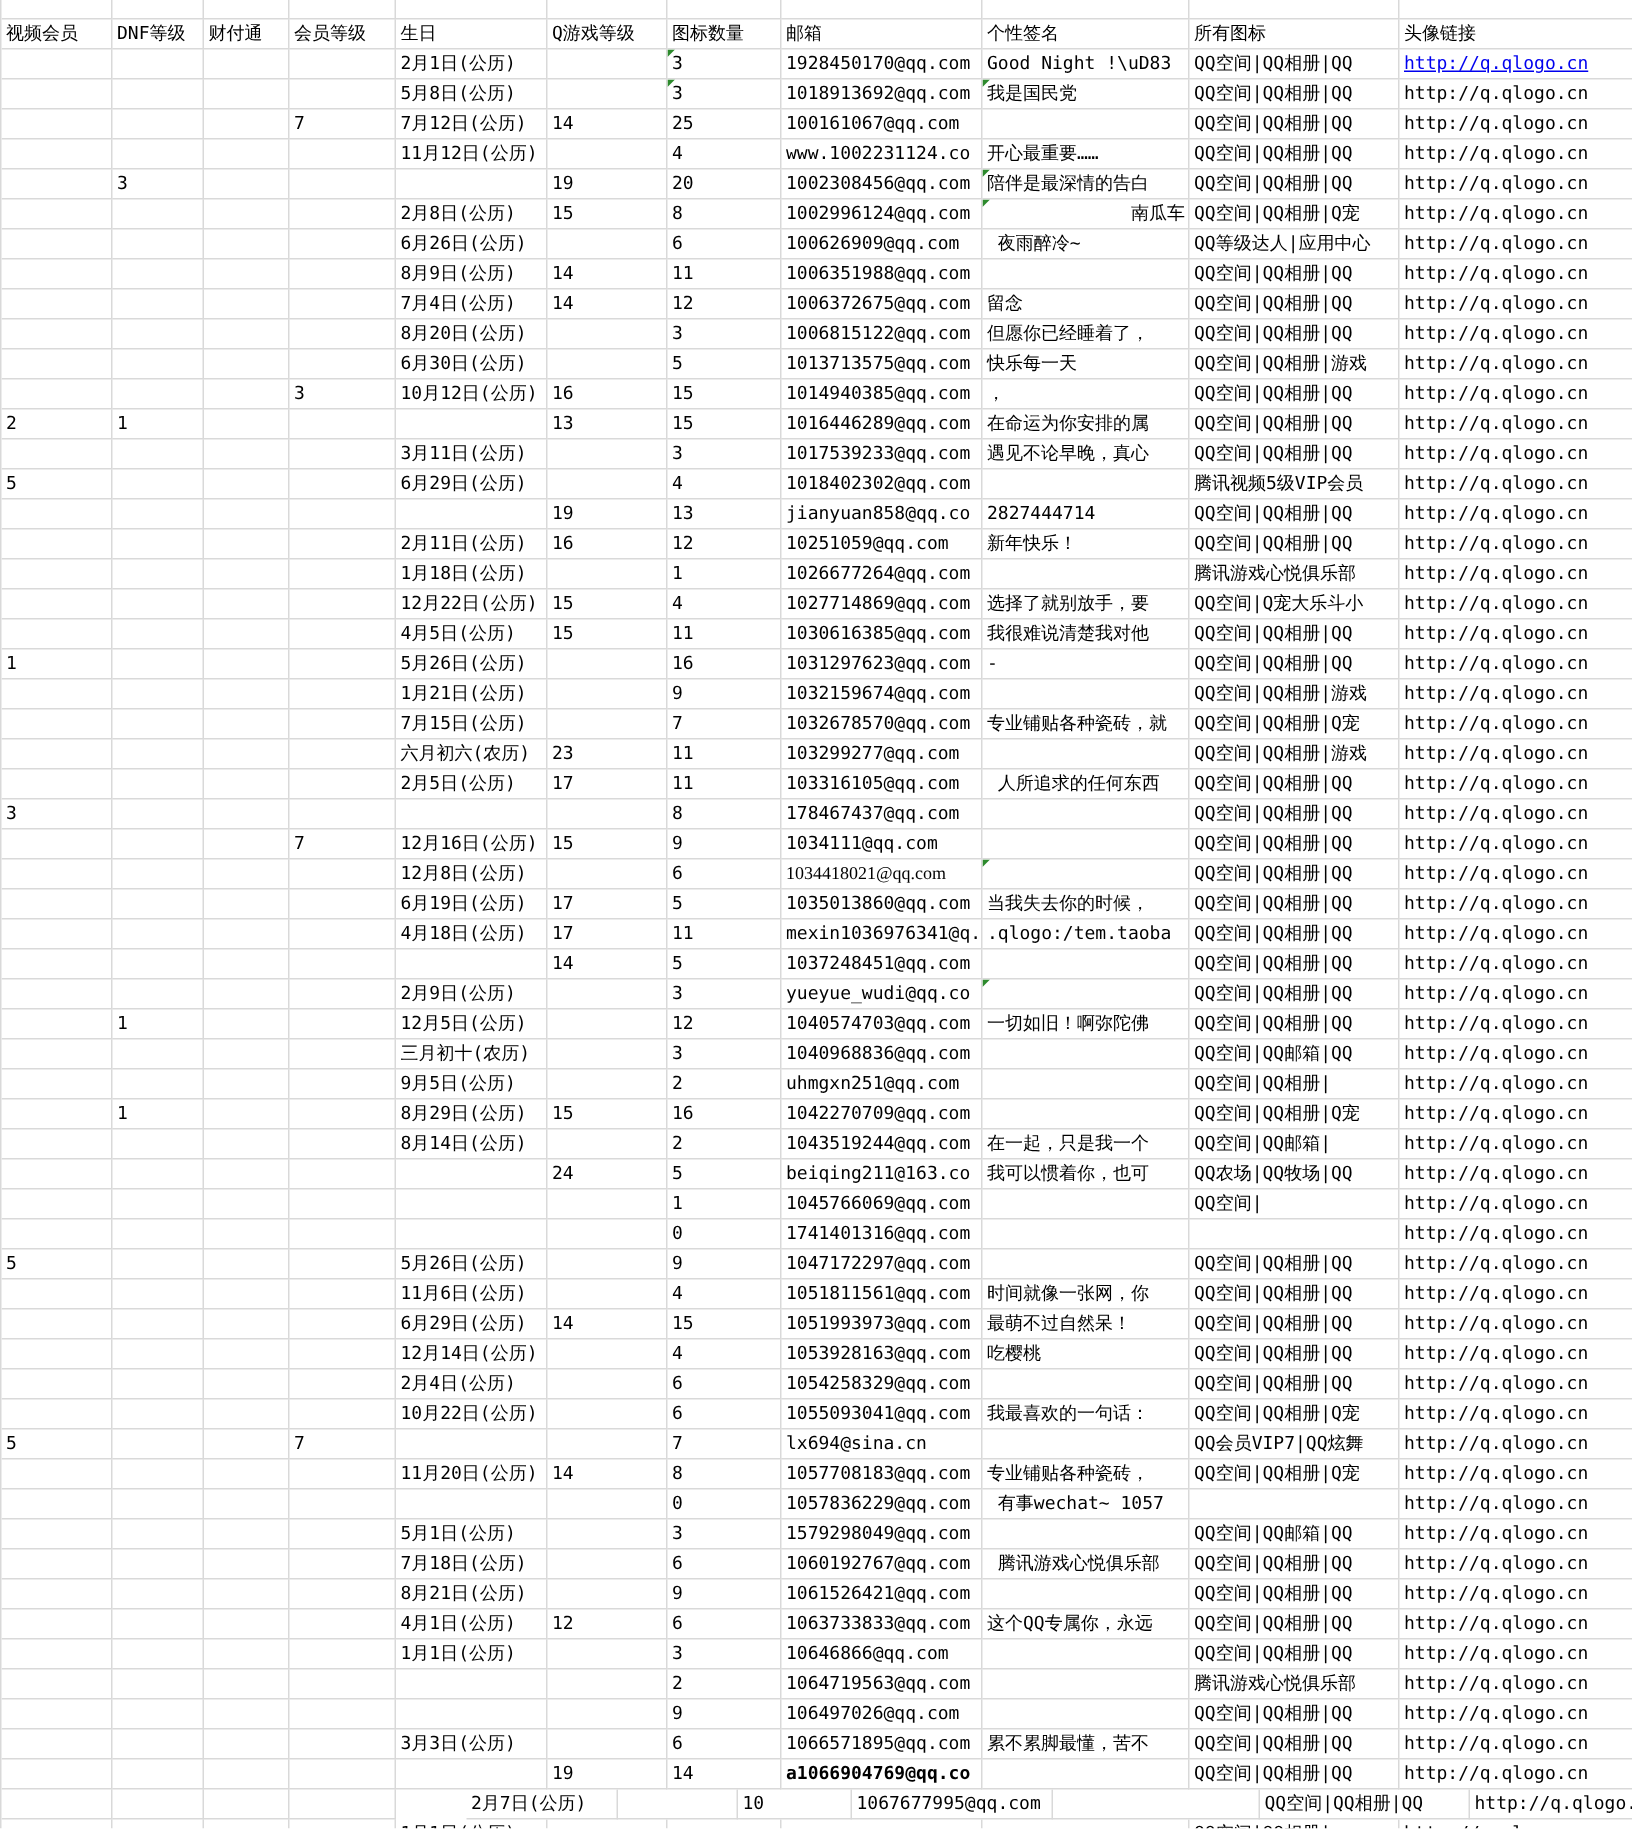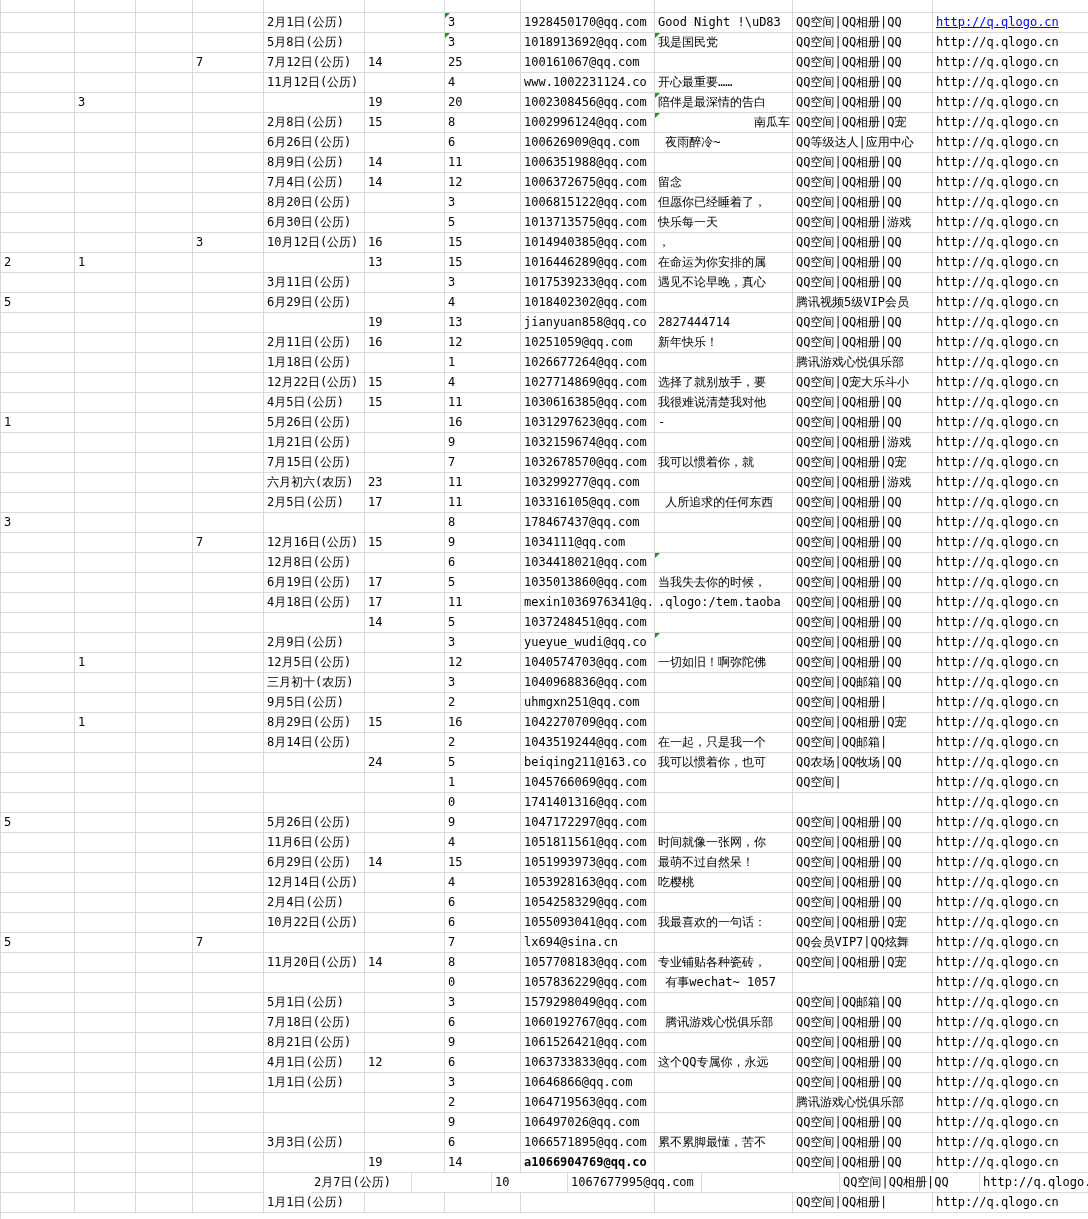--- a/index.html
+++ b/index.html
@@ -46,20 +46,33 @@
       <div class="cell" style="width: 57px;"></div>
       <div class="cell" style="width: 71px;"></div>
       <div class="cell" style="width: 101px;"></div>
       <div class="cell" style="width: 80px;"></div>
       <div class="cell" style="width: 76px;"></div>
       <div class="cell" style="width: 134px;"></div>
       <div class="cell" style="width: 138px;"></div>
       <div class="cell" style="width: 140px;"></div>
       <div class="cell" style="width: 156px;"></div>
     </div>
+  <div class="row" id="header-row">
+      <div class="cell" style="width: 74px;">视频会员</div>
+      <div class="cell" style="width: 61px;">DNF等级</div>
+      <div class="cell" style="width: 57px;">财付通</div>
+      <div class="cell" style="width: 71px;">会员等级</div>
+      <div class="cell" style="width: 101px;">生日</div>
+      <div class="cell" style="width: 80px;">Q游戏等级</div>
+      <div class="cell" style="width: 76px;">图标数量</div>
+      <div class="cell" style="width: 134px;">邮箱</div>
+      <div class="cell" style="width: 138px;">个性签名</div>
+      <div class="cell" style="width: 140px;">所有图标</div>
+      <div class="cell" style="width: 156px;">头像链接</div>
+    </div>
   <div id="sheet-body">
       <div class="row">
         <div class="cell" style="width: 74px;"></div>
         <div class="cell" style="width: 61px;"></div>
         <div class="cell" style="width: 57px;"></div>
         <div class="cell" style="width: 71px;"></div>
         <div class="cell" style="width: 101px;">2月1日(公历)</div>
         <div class="cell" style="width: 80px;"></div>
         <div class="cell green" style="width: 76px;">3</div>
         <div class="cell" style="width: 134px;">1928450170@qq.com</div>
@@ -342,21 +355,21 @@
       </div>
       <div class="row">
         <div class="cell" style="width: 74px;"></div>
         <div class="cell" style="width: 61px;"></div>
         <div class="cell" style="width: 57px;"></div>
         <div class="cell" style="width: 71px;"></div>
         <div class="cell" style="width: 101px;">7月15日(公历)</div>
         <div class="cell" style="width: 80px;"></div>
         <div class="cell" style="width: 76px;">7</div>
         <div class="cell" style="width: 134px;">1032678570@qq.com</div>
-        <div class="cell" style="width: 138px;">我可以惯着你，就</div>
+        <div class="cell" style="width: 138px;">专业铺贴各种瓷砖，就</div>
         <div class="cell" style="width: 140px;">QQ空间|QQ相册|Q宠</div>
         <div class="cell" style="width: 156px;"><span>http://q.qlogo.cn</span></div>
       </div>
       <div class="row">
         <div class="cell" style="width: 74px;"></div>
         <div class="cell" style="width: 61px;"></div>
         <div class="cell" style="width: 57px;"></div>
         <div class="cell" style="width: 71px;"></div>
         <div class="cell" style="width: 101px;">六月初六(农历)</div>
         <div class="cell" style="width: 80px;">23</div>
@@ -406,21 +419,21 @@
         <div class="cell" style="width: 156px;"><span>http://q.qlogo.cn</span></div>
       </div>
       <div class="row">
         <div class="cell" style="width: 74px;"></div>
         <div class="cell" style="width: 61px;"></div>
         <div class="cell" style="width: 57px;"></div>
         <div class="cell" style="width: 71px;"></div>
         <div class="cell" style="width: 101px;">12月8日(公历)</div>
         <div class="cell" style="width: 80px;"></div>
         <div class="cell" style="width: 76px;">6</div>
-        <div class="cell" style="width: 134px;">1034418021@qq.com</div>
+        <div class="cell" style="width: 134px; font-family: Liberation Serif, serif;">1034418021@qq.com</div>
         <div class="cell green" style="width: 138px;"></div>
         <div class="cell" style="width: 140px;">QQ空间|QQ相册|QQ</div>
         <div class="cell" style="width: 156px;"><span>http://q.qlogo.cn</span></div>
       </div>
       <div class="row">
         <div class="cell" style="width: 74px;"></div>
         <div class="cell" style="width: 61px;"></div>
         <div class="cell" style="width: 57px;"></div>
         <div class="cell" style="width: 71px;"></div>
         <div class="cell" style="width: 101px;">6月19日(公历)</div>

